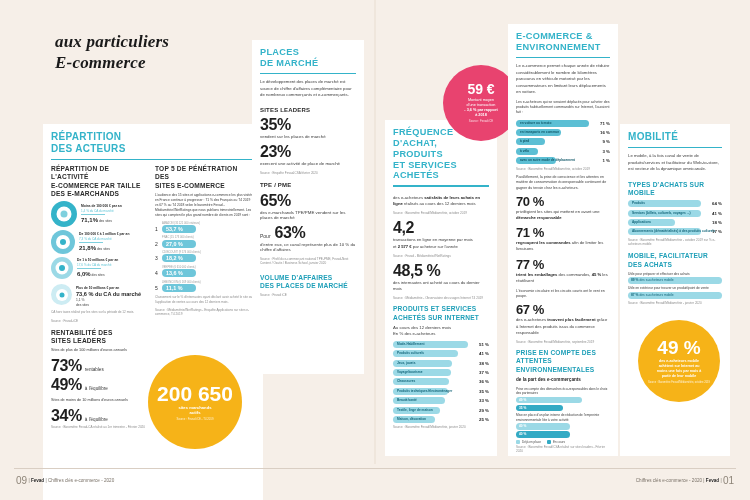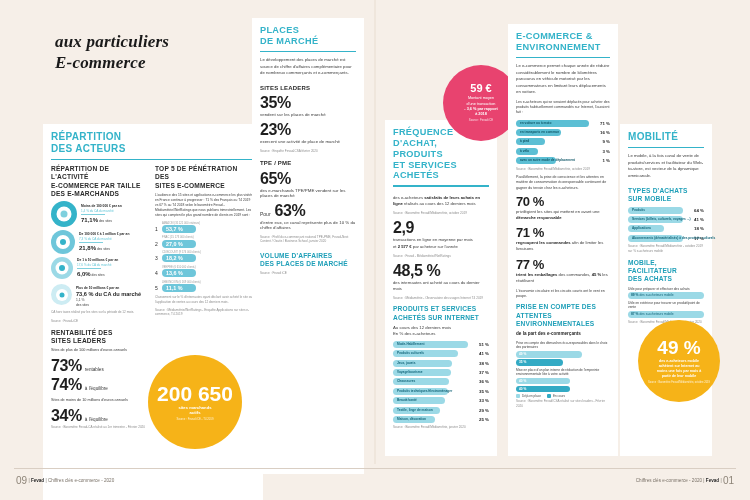--- a/index.html
+++ b/index.html
@@ -103,21 +103,21 @@
   
   .mf-line{font-size:3.3px;color:#3a3a3a;margin:2px 0 1.5px 0;}
   .mf-bar{background:#9bd9e6;border-radius:4px;height:7px;line-height:7px;
     font-size:3.3px;font-weight:bold;color:#14667a;padding-left:3px;margin-bottom:2px;}
 
   
   .circle{position:absolute;border-radius:50%;display:flex;flex-direction:column;
     align-items:center;justify-content:center;text-align:center;color:#ffffff;}
   .circle.pink{background:#e8436f;}
   .circle.yellow{background:#f6b318;}
-  .c-big{font-weight:bold;font-size:11px;line-height:1;margin-bottom:2px;}
+  .c-big{font-weight:bold;font-size:14px;line-height:1;margin-bottom:2px;}
   .c-big.xl{font-size:21px;margin-bottom:1px;}
   .c-big.l{font-size:19px;}
   .c-txt{font-size:4.2px;line-height:1.35;font-weight:bold;padding:0 6px;}
   .c-txt.n{font-weight:normal;}
   .c-src{font-size:2.8px;opacity:.82;margin-top:2px;padding:0 6px;line-height:1.3;}
 
   
   .footline{position:absolute;left:14px;top:468px;width:722px;height:1px;background:#d9cec3;}
   .foot{position:absolute;top:475px;font-size:4.6px;color:#7a7268;}
   .foot .pg{font-size:10px;color:#8d8478;vertical-align:middle;}
@@ -267,41 +267,41 @@
         <h3 class="sub dark">
           <span>RENTABILITÉ DES</span><br>
           <span>SITES LEADERS</span>
         </h3>
         <p class="body" style="font-size:3.8px;">Sites de plus de 100 millions d'euros annuels</p>
         <div class="numrow">
           <span class="pct">73%</span>
           <span class="lbl">rentables</span>
         </div>
         <div class="numrow">
-          <span class="pct">74%</span>
+          <span class="pct">49%</span>
           <span class="lbl">à l'équilibre</span>
         </div>
         <p class="body" style="font-size:3.8px;margin-top:5px;">Sites de moins de 10 millions d'euros annuels</p>
         <div class="numrow">
           <span class="pct">34%</span>
           <span class="lbl">à l'équilibre</span>
         </div>
         <p class="tiny">Source : Baromètre Fevad-CA réalisé au 1er trimestre - Février 2020</p>
       </div>
     </div>
   </div>
 
   <div class="circle yellow" style="left:148px;top:355px;width:94px;height:94px;">
     <div class="c-big xl">200 650</div>
     <div class="c-txt">sites marchands</div>
     <div class="c-txt">actifs</div>
     <div class="c-src">Source : Fevad iCE - T4 2019</div>
   </div>
 
-  <div class="card" style="left:252px;top:18px;width:112px;height:456px;">
+  <div class="card" style="left:252px;top:40px;width:112px;height:334px;">
     <div class="col-inner">
       <h2 class="sec">
         <span>PLACES</span><br>
         <span>DE MARCHÉ</span>
       </h2>
       <div class="rule"></div>
       <p class="body">Le développement des places de marché est source de chiffre d'affaires complémentaire pour de nombreux commerçants et e-commerçants.</p>
 
       <h3 class="sub dark" style="font-size:6px;margin-top:8px;">SITES LEADERS</h3>
       <div class="pct-blk">
@@ -346,21 +346,21 @@
       <div class="rule"></div>
 
       <div class="pct-blk" style="margin-top:8px;">
         <div class="numcap">
           <span>des e-acheteurs </span><b>satisfaits de leurs achats en ligne</b><span> réalisés au cours des 12 derniers mois</span>
         </div>
         <p class="tiny">Source : Baromètre Fevad/Médiamétrie, octobre 2019</p>
       </div>
 
       <div class="pct-blk">
-        <div class="pct">2,9</div>
+        <div class="pct">4,2</div>
         <div class="numcap">
           <span>transactions en ligne en moyenne par mois</span><br>
           <span>et </span><b>2 577 €</b><span> par acheteur sur l'année</span>
         </div>
         <p class="tiny">Source : Fevad - Médiamétrie//NetRatings</p>
       </div>
 
       <div class="pct-blk">
         <div class="pct">48,5 %</div>
         <div class="numcap">des internautes ont acheté au cours du dernier mois</div>
@@ -519,20 +519,27 @@
       </div>
       <div class="pct-blk">
         <div class="pct s">77 %</div>
         <div class="numcap">
           <b>trient les emballages</b><span> des commandes, </span><b>45 %</b><span> les réutilisent</span>
         </div>
       </div>
 
       <p class="body" style="font-size:3.6px;">L'économie circulaire et les circuits courts ont le vent en poupe.</p>
 
+      <div class="pct-blk">
+        <div class="pct s">67 %</div>
+        <div class="numcap">
+          <span>des e-acheteurs </span><b>trouvent plus facilement</b><span> grâce à Internet des produits issus du commerce responsable</span>
+        </div>
+        <p class="tiny">Source : Baromètre Fevad/Médiamétrie, septembre 2019</p>
+      </div>
 
       <h3 class="sub" style="margin-top:4px;">
         <span>PRISE EN COMPTE DES</span><br>
         <span>ATTENTES ENVIRONNEMENTALES</span>
       </h3>
       <p class="body" style="font-weight:bold;color:#1f1f1f;font-size:4.6px;margin-bottom:3px;">de la part des e-commerçants</p>
 
       <div>
         <div class="bar2">
           <div class="cap">Prise en compte des démarches éco-responsables dans le choix des partenaires</div>
@@ -564,21 +571,21 @@
           <div class="li">
             <span class="sw" style="background:#33aac4;"></span>
             <span>En cours</span>
           </div>
         </div>
         <p class="tiny">Source : Baromètre Fevad/CSA réalisé sur sites leaders - Février 2020</p>
       </div>
     </div>
   </div>
 
-  <div class="card" style="left:620px;top:124px;width:92px;height:332px;">
+  <div class="card" style="left:620px;top:124px;width:110px;height:332px;">
     <div class="col-inner">
       <h2 class="sec big">MOBILITÉ</h2>
       <div class="rule"></div>
       <p class="body">Le mobile, à la fois canal de vente de produits/services et facilitateur du Web-to-store, est vecteur de la dynamique omnicanale.</p>
 
       <h3 class="sub" style="margin-top:8px;">TYPES D'ACHATS SUR MOBILE</h3>
 
       <div class="bars">
         <div class="bar-row">
           <div class="bar-track">

